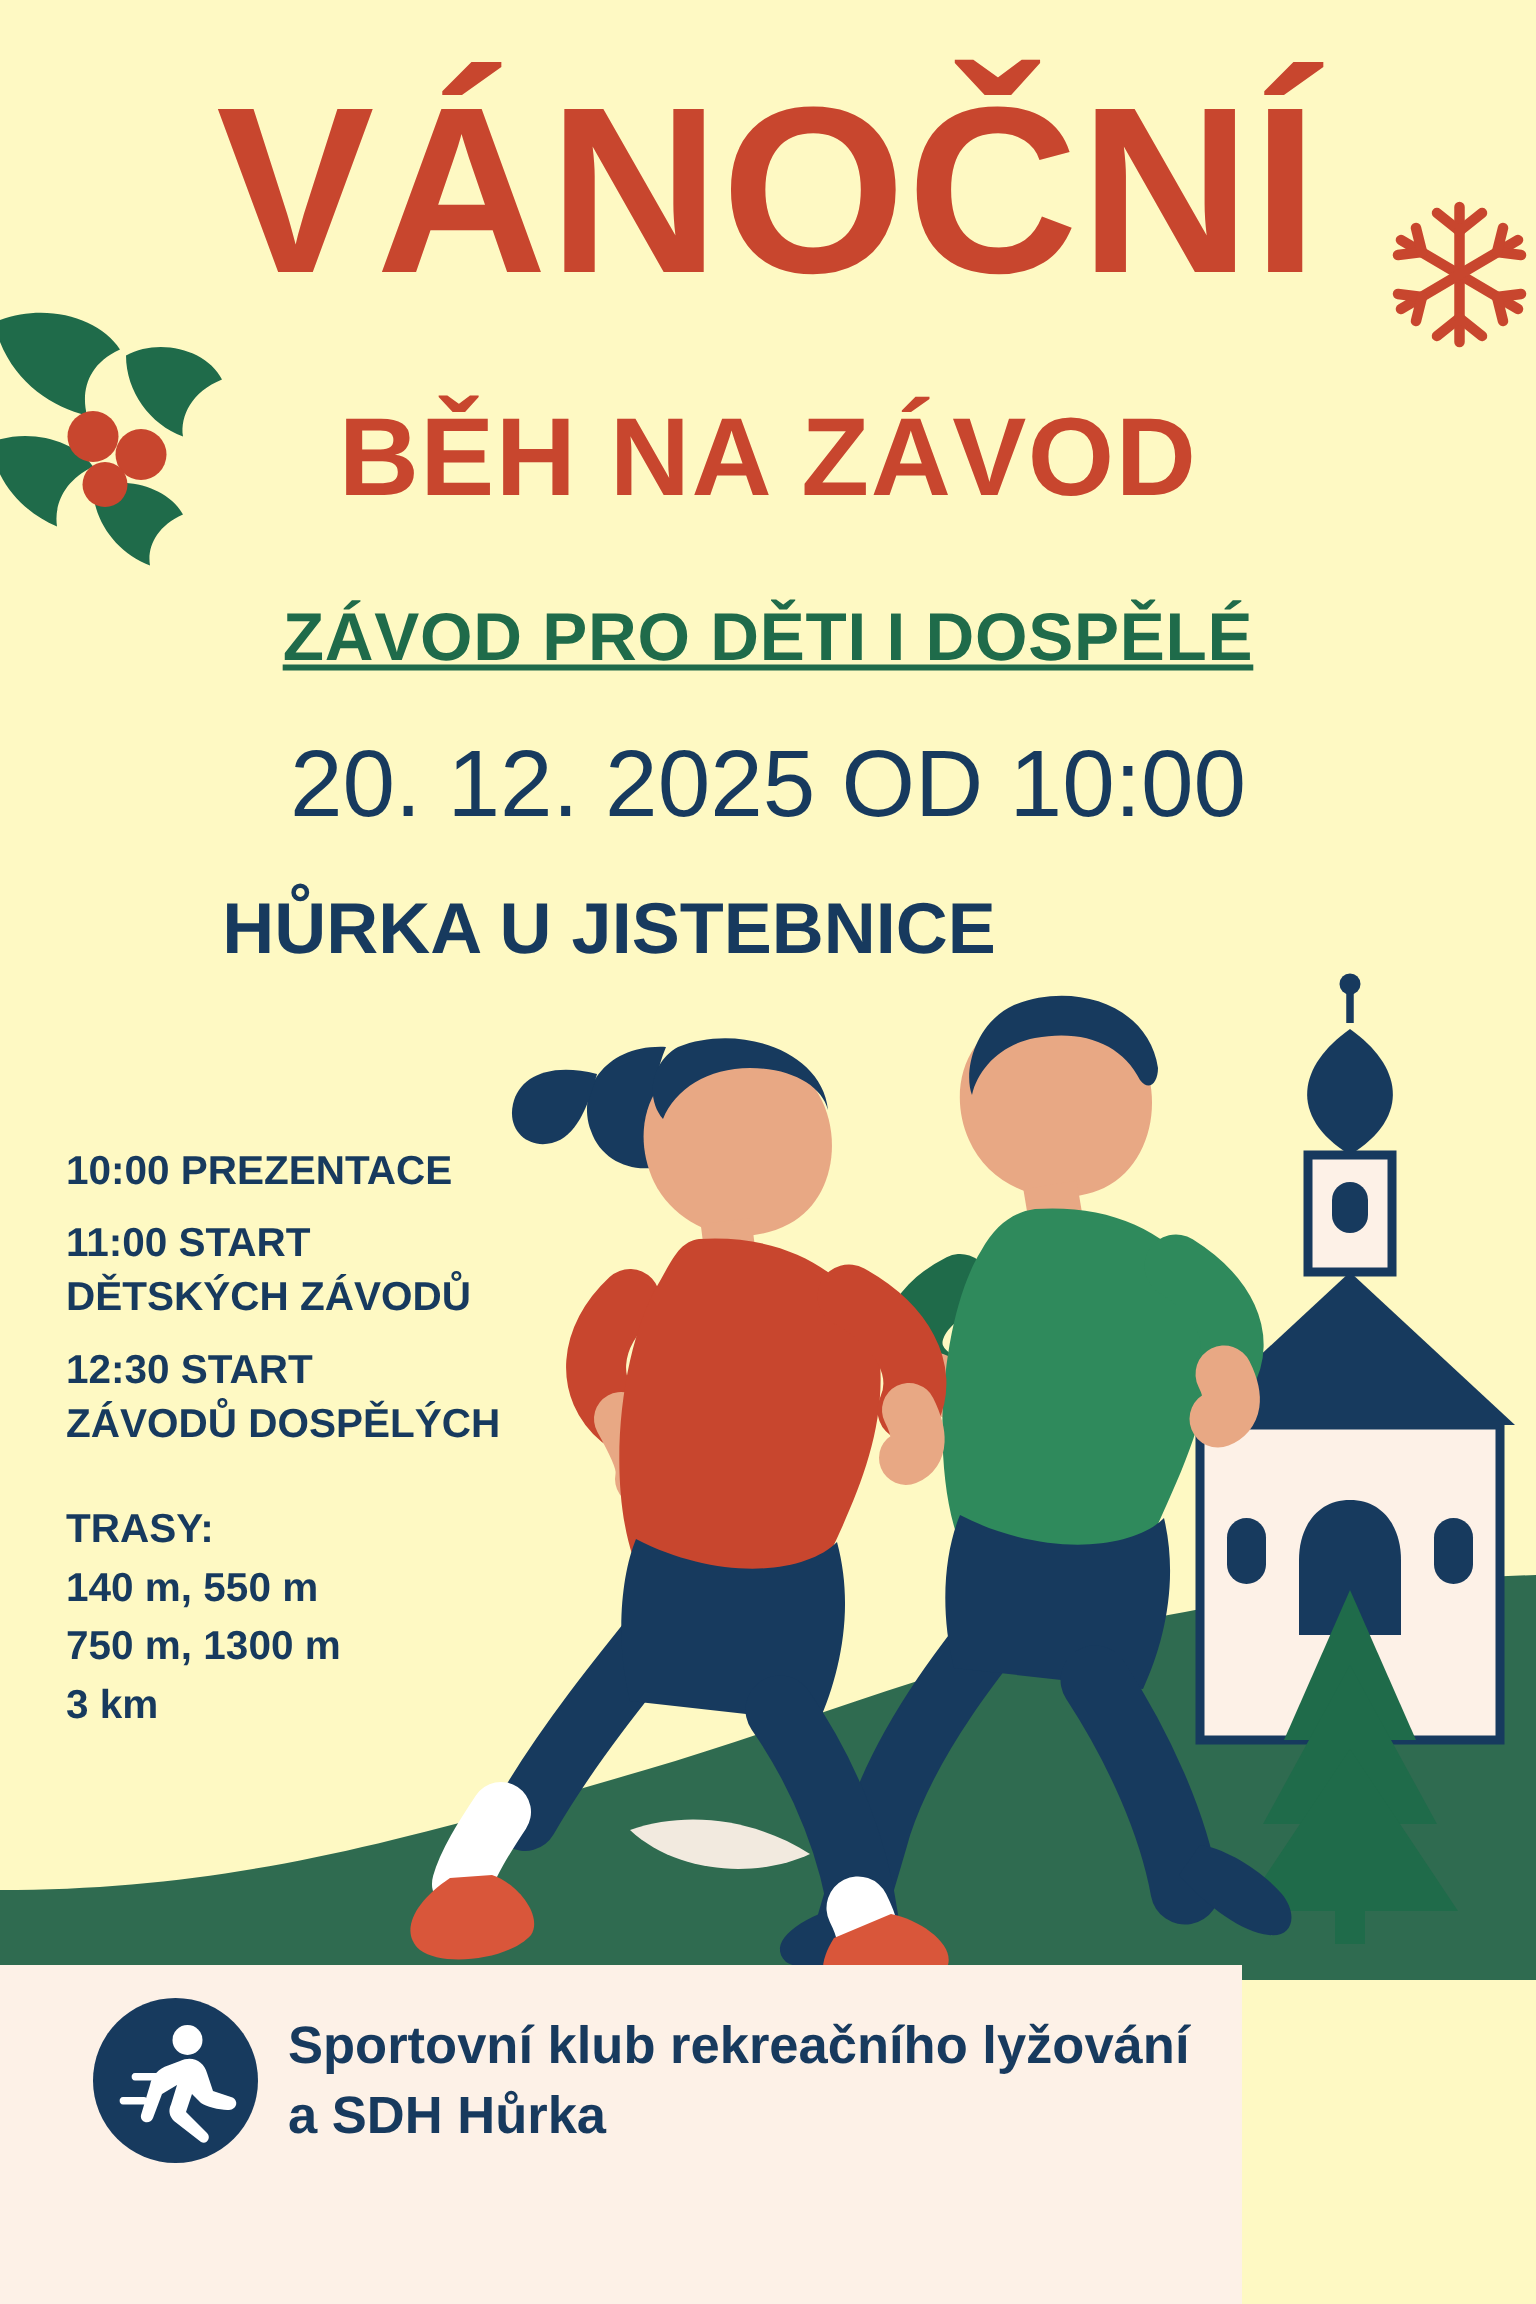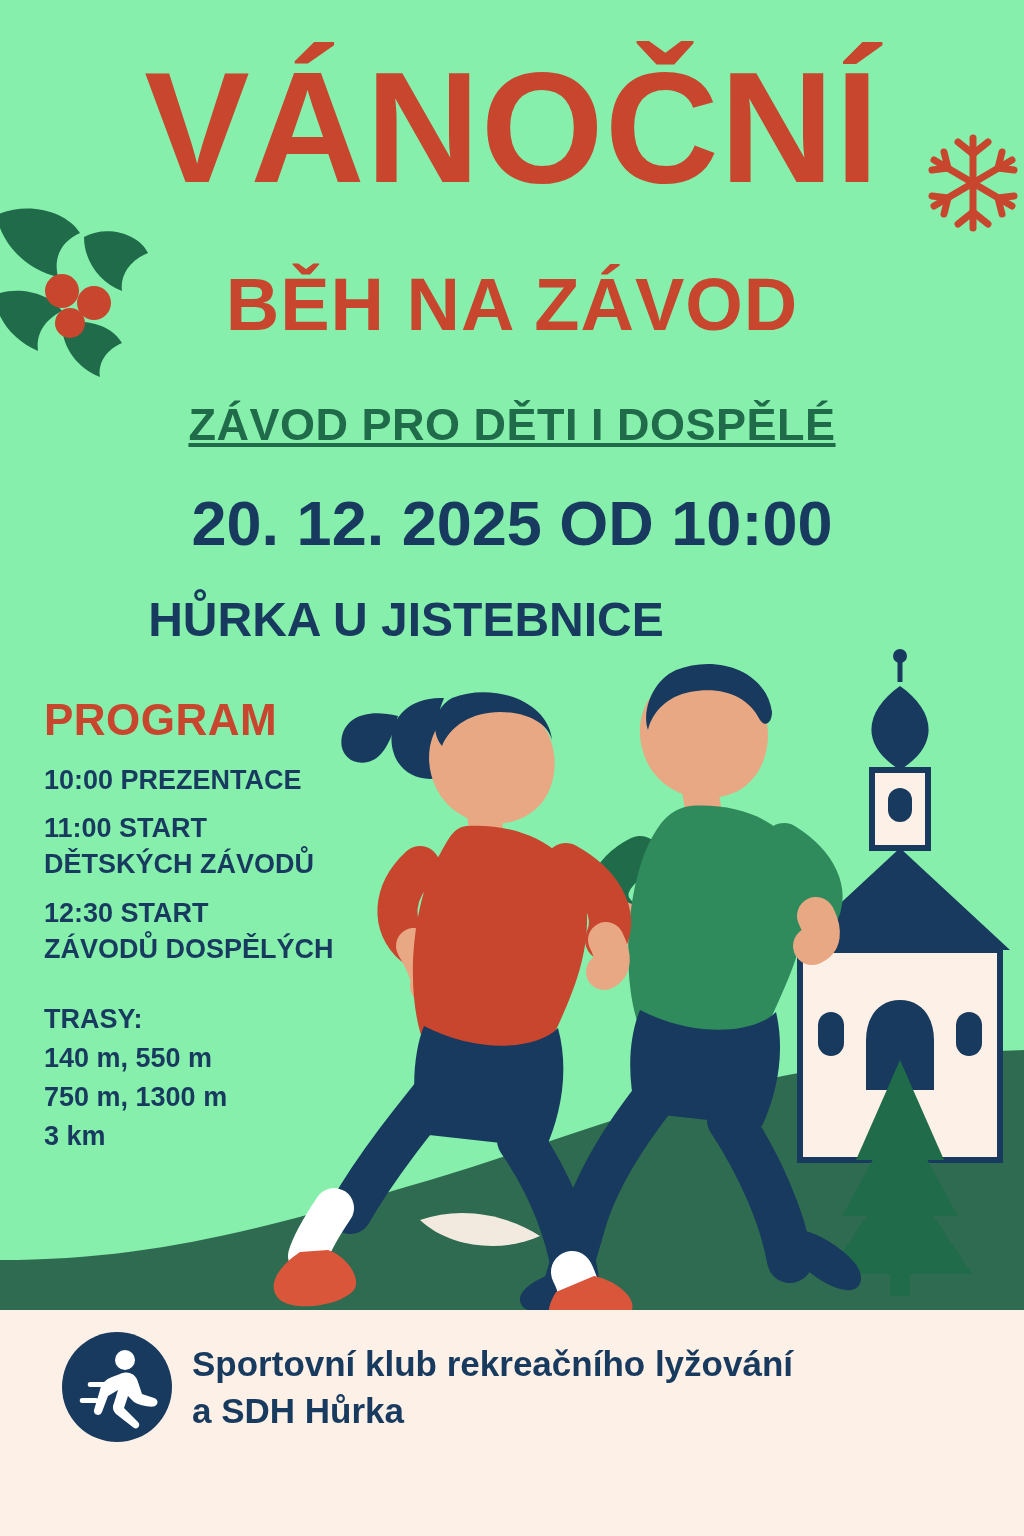--- a/index.html
+++ b/index.html
@@ -9,21 +9,21 @@
     height: 1536px;
     background: #fdf0e6;
     font-family: "Liberation Sans", sans-serif;
     overflow: hidden;
   }
 
   #poster {
     position: relative;
     width: 1024px;
     height: 1536px;
-    background: #86efac;
+    background: #fef9c3;
     overflow: hidden;
   }
 
   
   .title-main {
     position: absolute;
     top: 48px;
     left: 0;
     width: 1024px;
     text-align: center;
@@ -62,21 +62,21 @@
   }
 
   .title-date {
     position: absolute;
     top: 492px;
     left: 0;
     width: 1024px;
     text-align: center;
     font-size: 63px;
     line-height: 1;
-    font-weight: bold;
+    font-weight: normal;
     color: #173a5e;
   }
 
   .title-place {
     position: absolute;
     top: 596px;
     left: 0;
     width: 812px;
     text-align: center;
     font-size: 48px;
@@ -129,21 +129,21 @@
     top: 620px;
     width: 1024px;
     height: 700px;
   }
 
   
   .footer {
     position: absolute;
     left: 0;
     top: 1310px;
-    width: 1024px;
+    width: 828px;
     height: 226px;
     background: #fdf1e7;
   }
 
   .footer-badge {
     position: absolute;
     left: 62px;
     top: 22px;
     width: 110px;
     height: 110px;
@@ -311,21 +311,20 @@
         <path d="M572 652 C578 664, 580 672, 578 680" stroke="#ffffff" stroke-width="42" stroke-linecap="round" fill="none"></path>
 
         <path d="M300 632 C276 648, 266 668, 280 680 C296 692, 340 686, 354 670 C362 658, 346 636, 328 630 Z" fill="#d9563a"></path>
         <path d="M556 672 C542 694, 548 712, 570 716 C596 720, 626 706, 632 690 C636 676, 614 660, 594 656 Z" fill="#d9563a"></path>
       </g>
 
       <path d="M420 600 C460 586, 506 594, 540 616 C506 632, 452 630, 420 600 Z" fill="#fdf1e7" opacity="0.95"></path>
     </svg>
   </div>
 
-  <div class="program-heading">PROGRAM</div>
 
   <div class="program-list">
     <div class="entry">
       <span class="line">10:00 PREZENTACE</span>
     </div>
     <div class="entry">
       <span class="line">11:00 START</span>
       <span class="line">DĚTSKÝCH ZÁVODŮ</span>
     </div>
     <div class="entry">

